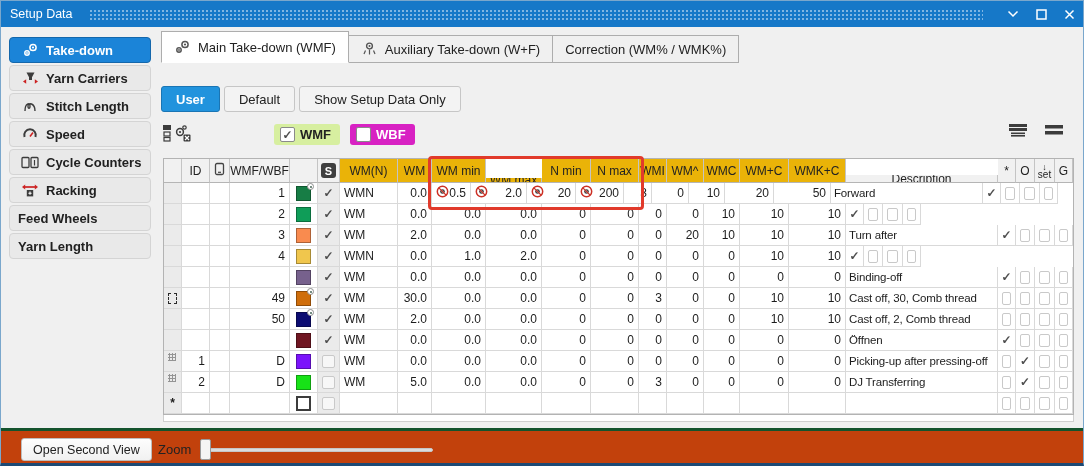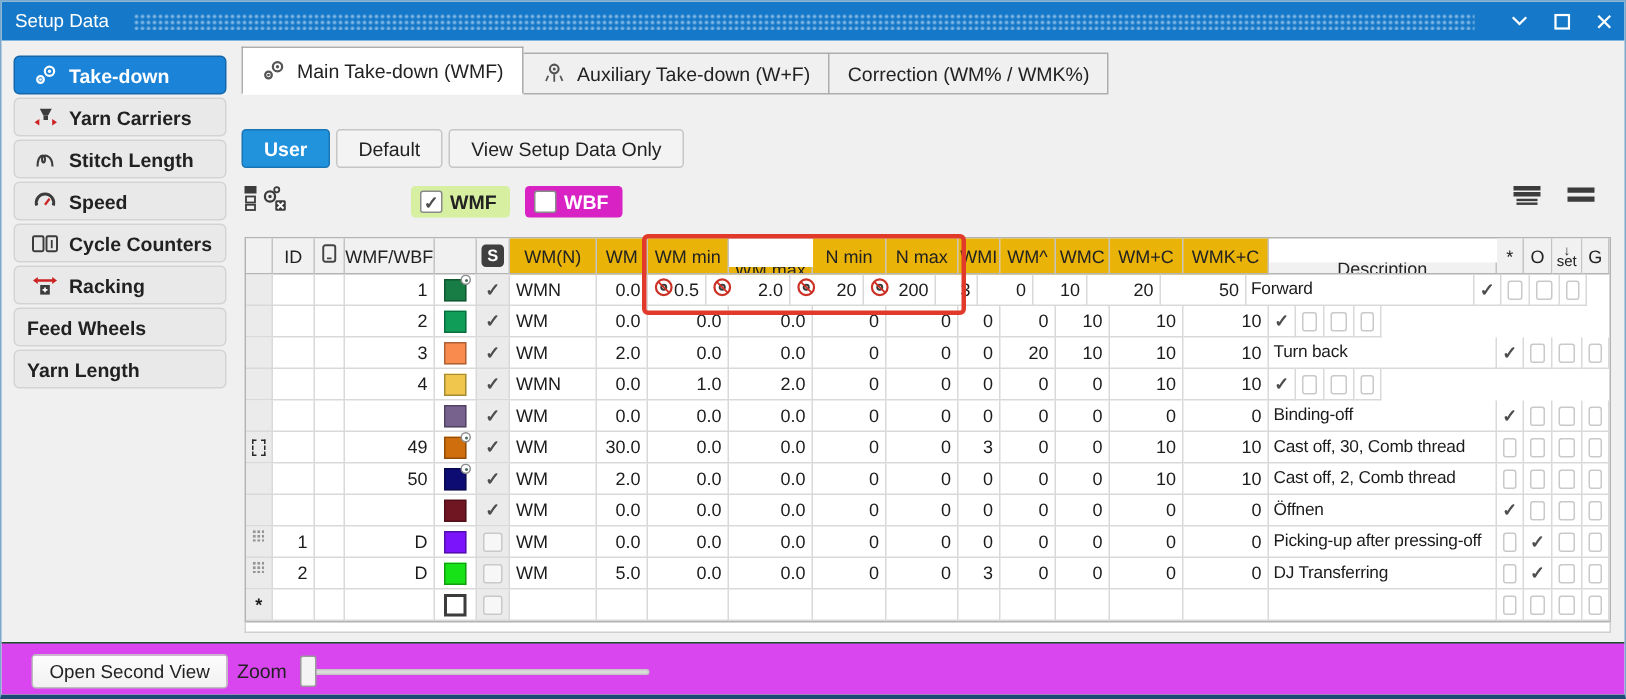--- a/index.html
+++ b/index.html
@@ -85,22 +85,22 @@
   .handle { align-self:flex-start; margin:2px 0 0 0; width:8px; height:8px;
             background-image:radial-gradient(#949494 1px, transparent 1.15px); background-size:3px 3px; }
 
   .lockwrap { display:flex; align-items:center; justify-content:space-between; width:100%; }
 
   .red-highlight { position:absolute; border:3px solid #e13a2b; border-radius:4px; pointer-events:none; z-index:5; }
 
   .hstrip { width:911px; height:7px; background:#fff; border:1px solid #cfcfcf; border-top:none; }
 
   
-  .footer { position:absolute; left:0; right:0; bottom:0; height:35px; background:#d946ef;
-            border-top:1px solid #14532d; }
+  .footer { position:absolute; left:0; right:0; bottom:0; height:35px; background:#c2410c;
+            border-top:3px solid #14532d; }
   .osv-btn { position:absolute; left:20px; top:7px; height:23px; padding:0 11px; font-size:12.5px; color:#222;
              background:linear-gradient(#fdfdfd,#f1f1f1); border:1px solid #bdbdbd; border-radius:3px;
              display:flex; align-items:center; }
   .zoom-label { position:absolute; left:157px; top:11px; font-size:13px; color:#222; }
   .zoom-track { position:absolute; left:200px; top:17px; width:232px; height:4px; background:#dcdcdc;
                 border:1px solid #c6c6c6; border-radius:2px; }
   .zoom-thumb { position:absolute; left:199px; top:8px; width:11px; height:21px; background:#f4f4f4;
                 border:1px solid #9a9a9a; border-radius:2px; }
 </style>
 </head>
@@ -226,21 +226,21 @@
           <span>Auxiliary Take-down (W+F)</span>
         </div>
         <div class="tab">
           <span>Correction (WM% / WMK%)</span>
         </div>
       </div>
 
     <div class="view-buttons" id="view-buttons">
         <div class="vbtn active">User</div>
         <div class="vbtn">Default</div>
-        <div class="vbtn">View Setup Data Only</div>
+        <div class="vbtn">Show Setup Data Only</div>
       </div>
 
     <div class="filter-row">
       <span class="tool-ic" id="tool-left">
           <span class="ic"><svg width="12" height="18" viewBox="0 0 12 18">
               <rect x="2" y="1" width="8" height="5" fill="#3c3c3c"></rect>
               <rect x="3" y="8" width="6" height="4" fill="none" stroke="#3c3c3c" stroke-width="1.2"></rect>
               <rect x="3" y="13.5" width="6" height="3.5" fill="none" stroke="#3c3c3c" stroke-width="1.2"></rect>
             </svg></span>
           <span class="ic"><svg width="19" height="18" viewBox="0 0 19 18">
@@ -443,21 +443,21 @@
             <div class="cell al-r" style="width: 34px;">2.0</div>
             <div class="cell al-r" style="width: 54px;">0.0</div>
             <div class="cell al-r" style="width: 56px;">0.0</div>
             <div class="cell al-r" style="width: 49px;">0</div>
             <div class="cell al-r" style="width: 48px;">0</div>
             <div class="cell al-r" style="width: 28px;">0</div>
             <div class="cell al-r" style="width: 37px;">20</div>
             <div class="cell al-r" style="width: 36px;">10</div>
             <div class="cell al-r" style="width: 49px;">10</div>
             <div class="cell al-r" style="width: 57px;">10</div>
-            <div class="cell al-l desc-cell" style="width: 152px;">Turn back</div>
+            <div class="cell al-l desc-cell" style="width: 152px;">Turn after</div>
             <div class="cell ctr" style="width: 18px;">
               <span class="ck">✓</span>
             </div>
             <div class="cell ctr" style="width: 19px;">
               <span class="bx"></span>
             </div>
             <div class="cell ctr" style="width: 20px;">
               <span class="bx"></span>
             </div>
             <div class="cell ctr" style="width: 18px;">

